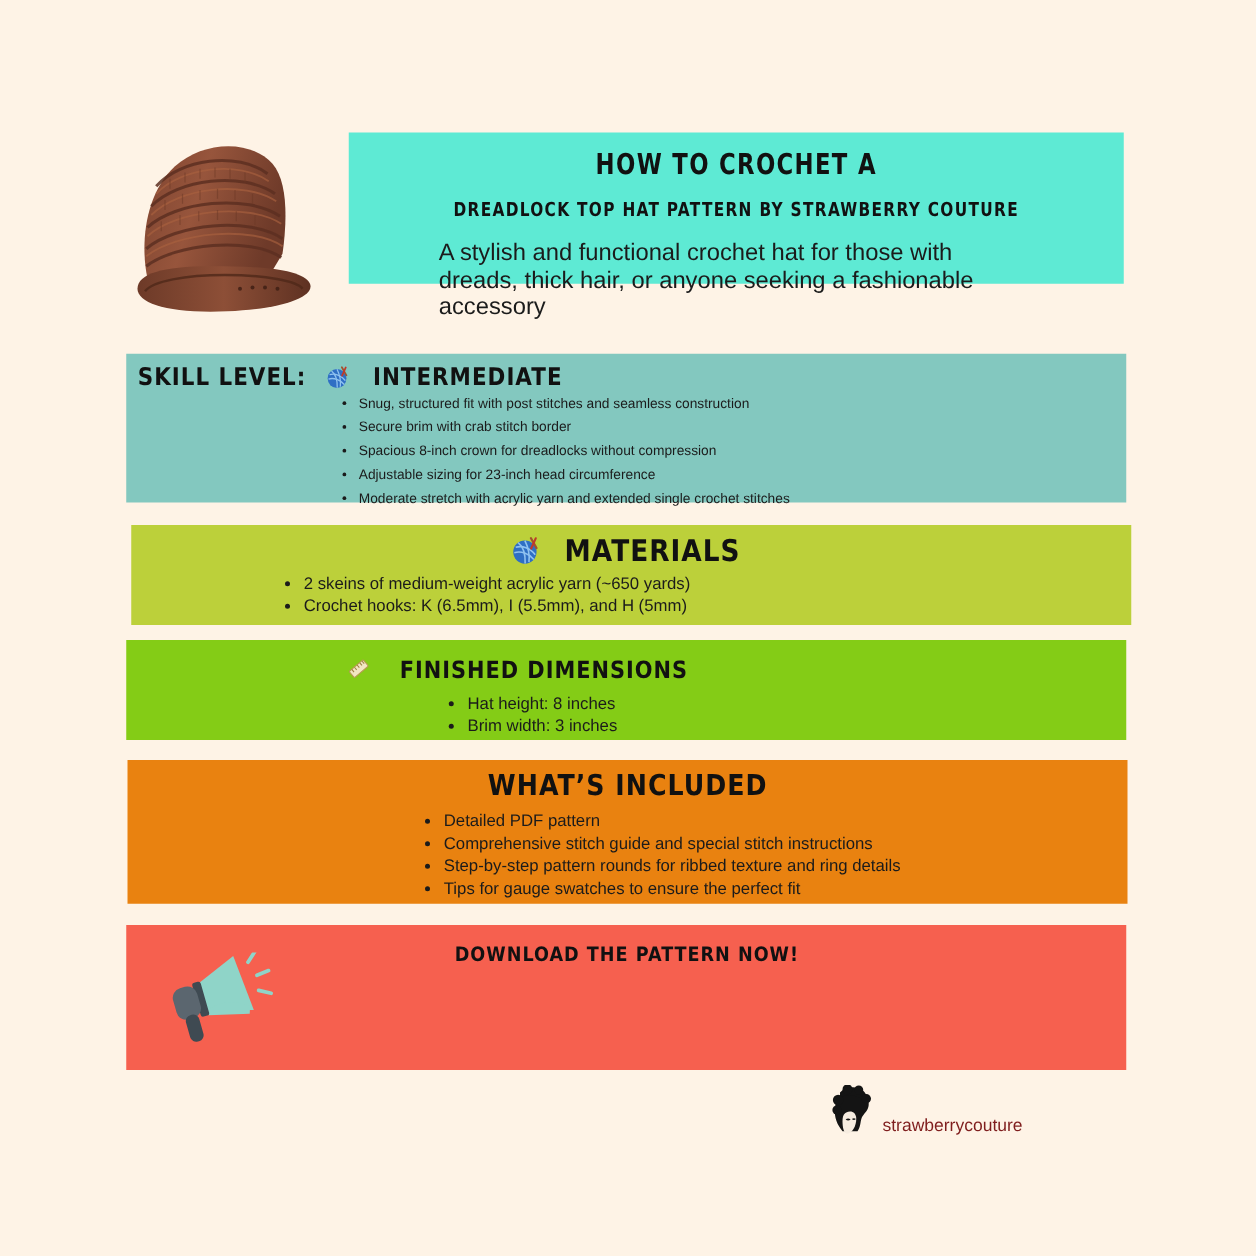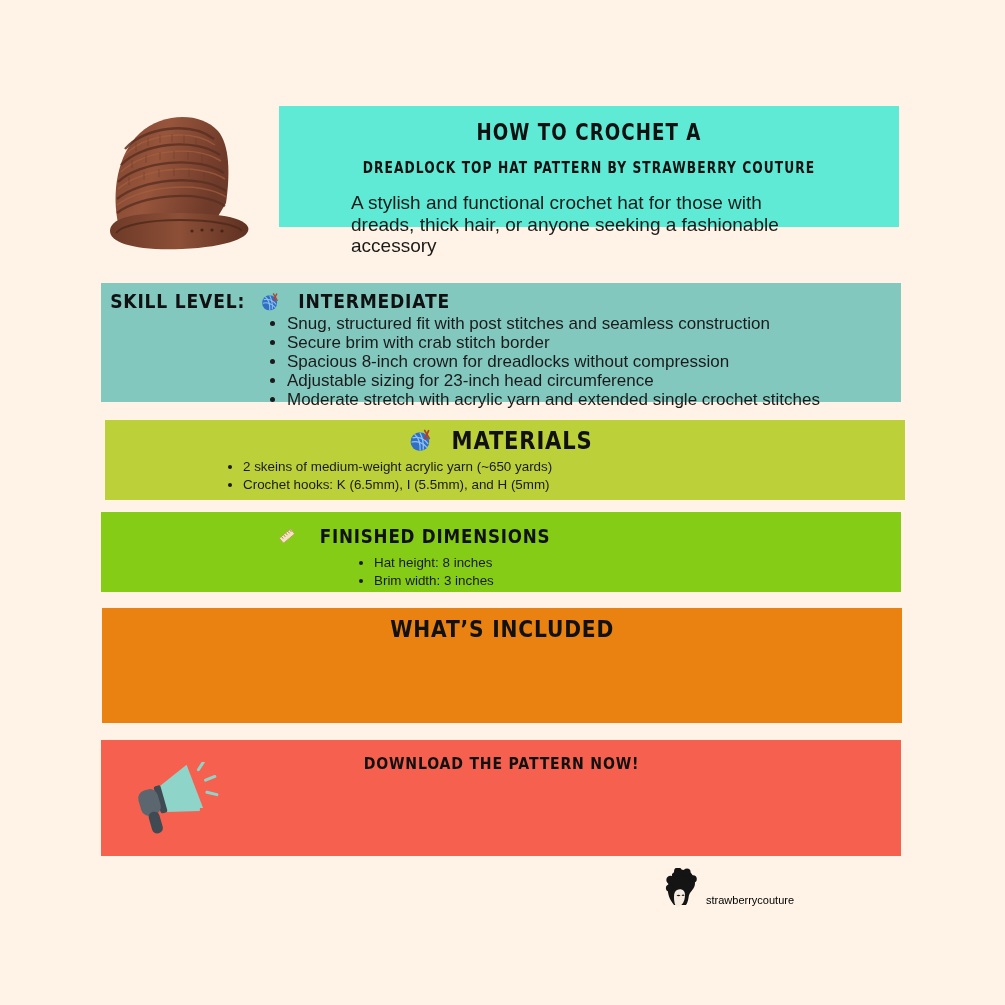--- a/index.html
+++ b/index.html
@@ -80,21 +80,21 @@
     left: 101px; top: 283px; width: 800px; height: 119px;
     background: #83c8bf;
   }
   #skill-title {
     position: absolute; left: 0; right: 0; top: 6px;
     text-align: left; font-size: 19.5px; line-height: 26px;
   }
   #skill-list {
     position: absolute; left: 168px; top: 32px; right: 40px;
     margin: 0; padding: 0 0 0 18px;
-    font-size: 17px; line-height: 17.6px;
+    font-size: 11px; line-height: 17.6px;
   }
   #skill-list li { margin: 0 0 1.5px 0; }
 
   
   #materials-band {
     left: 105px; top: 420px; width: 800px; height: 80px;
     background: #bcd03a;
   }
   #materials-title {
     position: absolute; left: 0; right: 0; top: 5px;
@@ -154,21 +154,21 @@
   }
 
   
   #footer {
     position: absolute; left: 664px; top: 868px;
     display: flex; align-items: center; gap: 7px;
   }
   #footer-logo { width: 35px; height: 40px; display: block; }
   #footer-name {
     font-family: "Liberation Sans", sans-serif;
-    font-size: 11px; color: #000000; margin-top: 24px;
+    font-size: 14px; color: #7f1d1d; margin-top: 24px;
   }
 
   .emoji-inline {
     display: inline-block;
     vertical-align: -4px;
   }
 </style>
 </head>
 <body>
 
@@ -299,20 +299,26 @@
     <ul class="body-text" id="dims-list">
       <li>Hat height: 8 inches</li>
       <li>Brim width: 3 inches</li>
     </ul>
   </div>
 
   <div class="band" id="included-band">
     <div id="included-title">
       <span class="sec-title">WHAT’S INCLUDED</span>
     </div>
+    <ul class="body-text" id="included-list">
+      <li>Detailed PDF pattern</li>
+      <li>Comprehensive stitch guide and special stitch instructions</li>
+      <li>Step-by-step pattern rounds for ribbed texture and ring details</li>
+      <li>Tips for gauge swatches to ensure the perfect fit</li>
+    </ul>
   </div>
 
   <div class="band" id="download-band">
     <div id="download-title">
       <span class="sec-title">DOWNLOAD THE PATTERN NOW!</span>
     </div>
   </div>
 
   <div id="megaphone">
     <svg viewBox="0 0 92 76" width="92" height="76">

